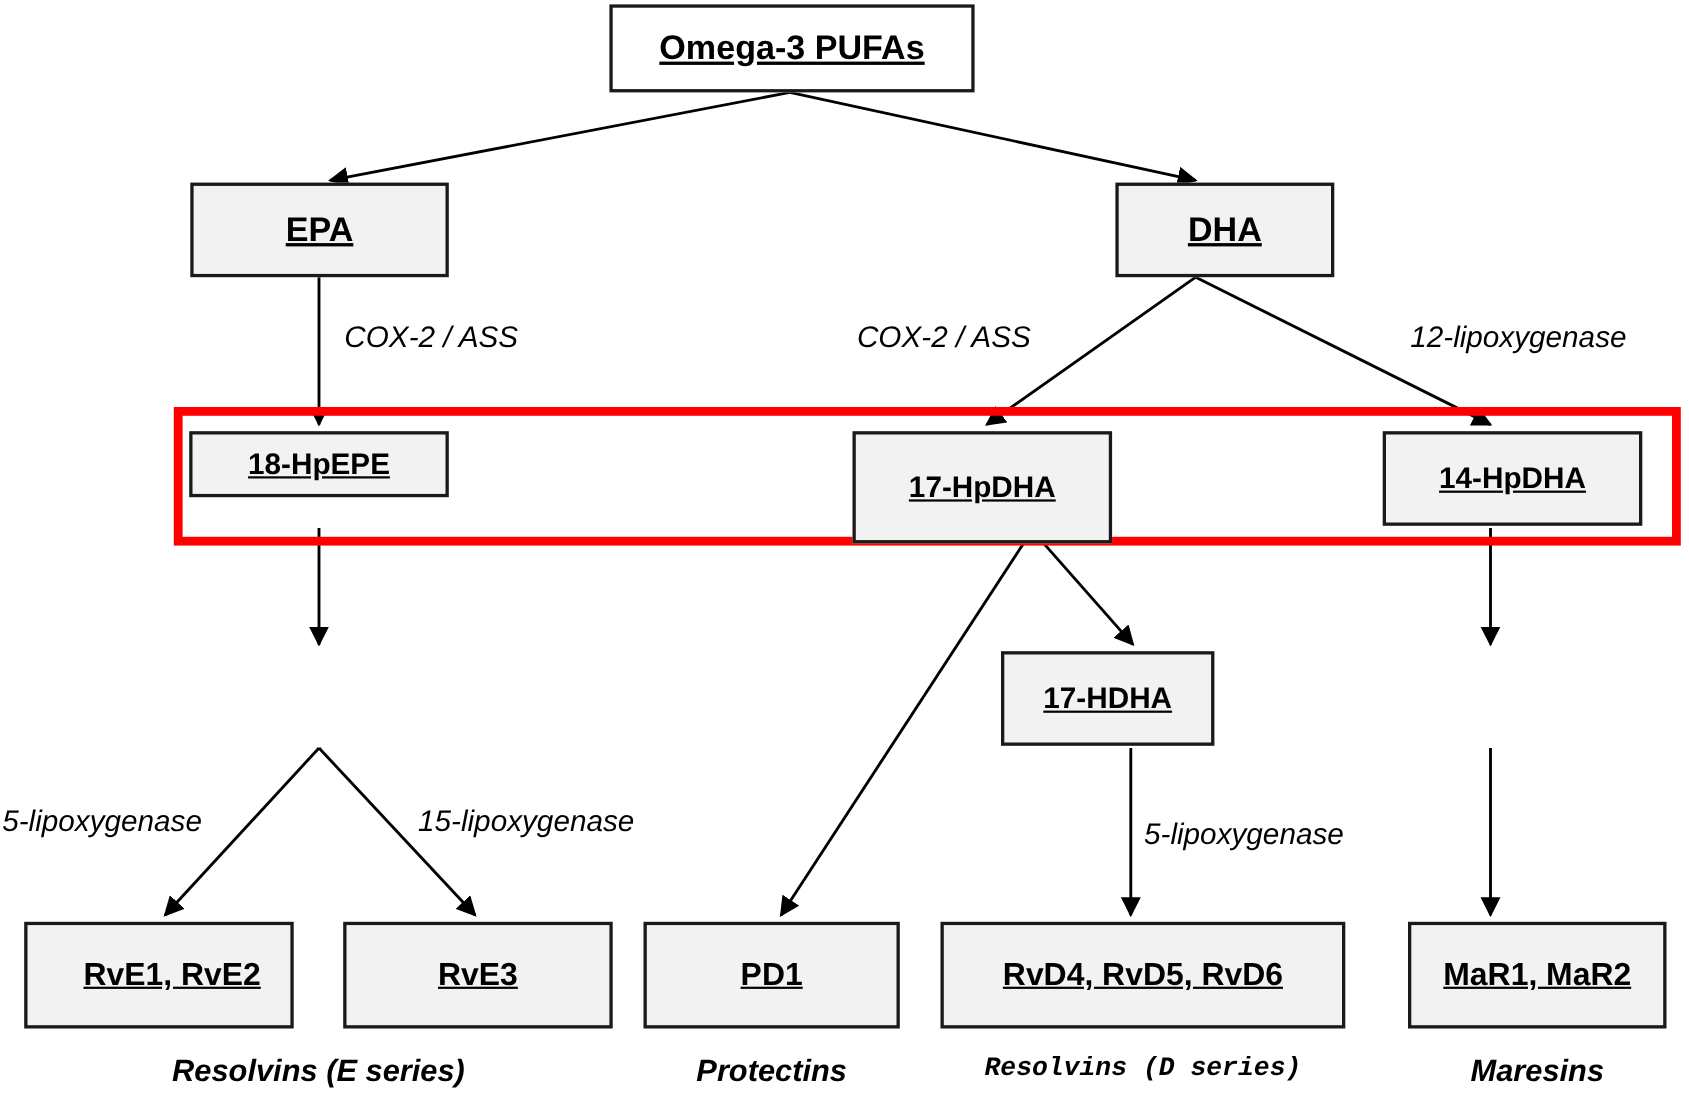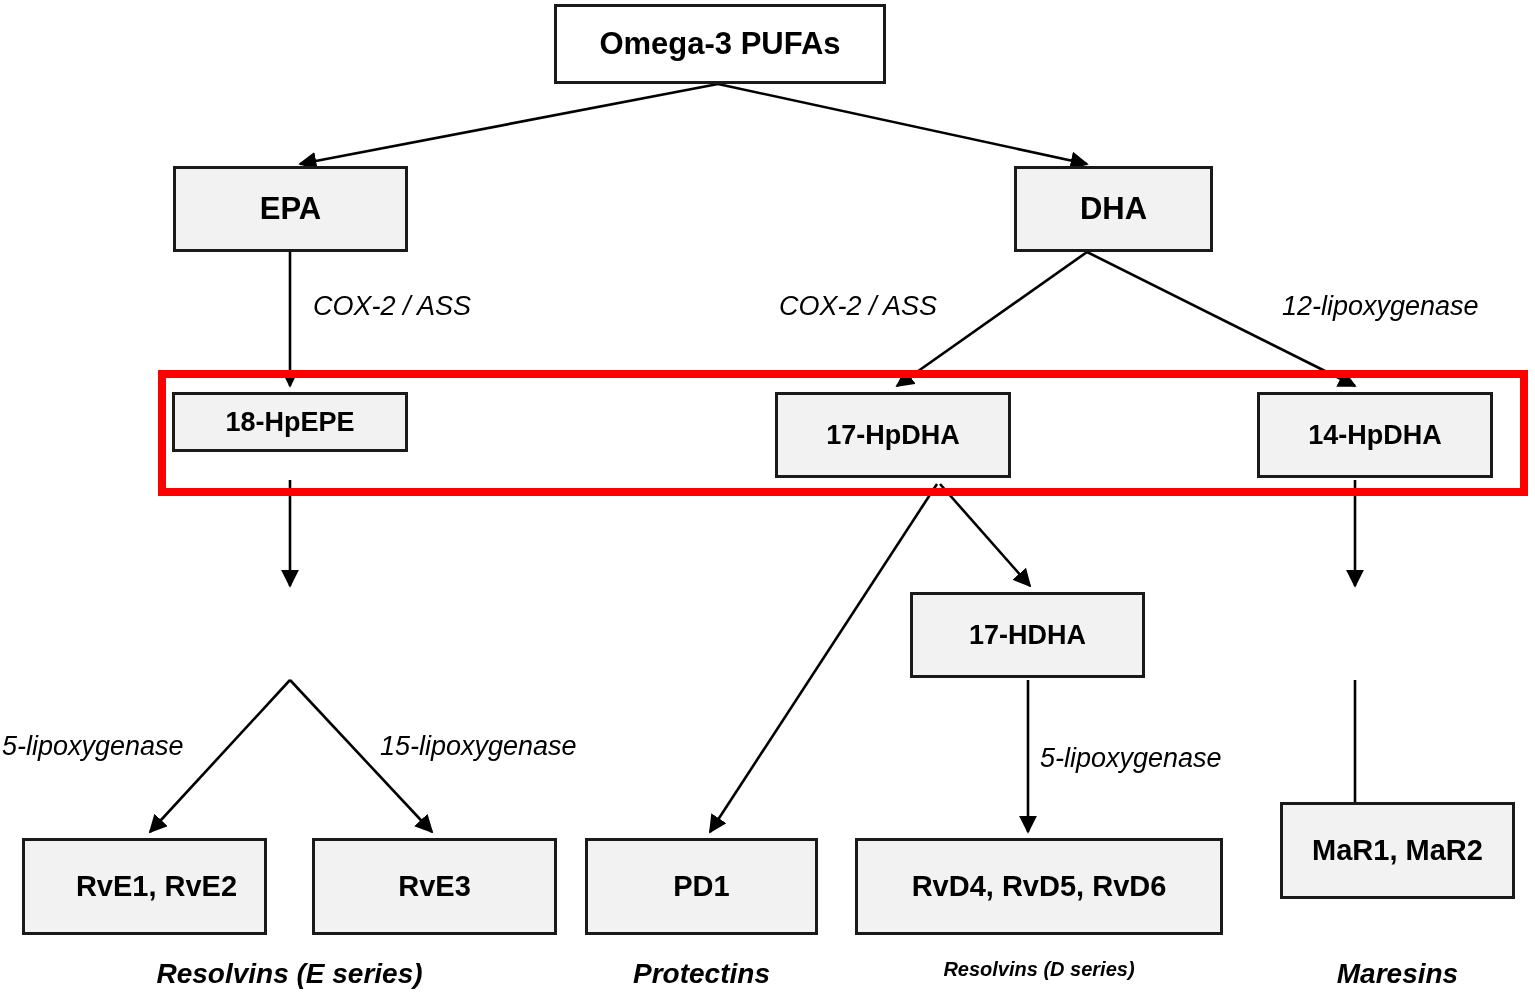--- a/index.html
+++ b/index.html
@@ -29,20 +29,21 @@
     border: 3px solid #1a1a1a;
     background: #f2f2f2;
     display: flex;
     align-items: center;
     justify-content: center;
     text-align: center;
     font-weight: bold;
     color: #000000;
     line-height: 1.22;
     z-index: 3;
+    text-decoration: underline;
   }
   .node.plain {
     background: #ffffff;
   }
   .node.dashed {
     border: 3px dashed #1a1a1a;
   }
   .enzyme {
     position: absolute;
     font-style: italic;
@@ -113,37 +114,37 @@
   <div class="node plain" style="left:554px; top:4px; width:332px; height:80px; font-size:31px;">Omega-3 PUFAs</div>
 
   <div class="node" style="left:173px; top:166px; width:235px; height:86px; font-size:31px;">EPA</div>
   <div class="node" style="left:1014px; top:166px; width:199px; height:86px; font-size:31px;">DHA</div>
 
   <div class="enzyme" style="left:313px; top:291px; font-size:27px;">COX-2 / ASS</div>
   <div class="enzyme" style="left:779px; top:291px; font-size:27px;">COX-2 / ASS</div>
   <div class="enzyme" style="left:1282px; top:291px; font-size:27px;">12-lipoxygenase</div>
 
   <div class="node" style="left:172px; top:392px; width:236px; height:60px; font-size:27px;">18-HpEPE</div>
-  <div class="node" style="left:775px; top:392px; width:236px; height:86px; font-size:27px;">17-HpDHA</div>
+  <div class="node" style="left:775px; top:392px; width:236px; height:102px; font-size:27px;">17-HpDHA</div>
   <div class="node" style="left:1237px; top:392px; width:236px; height:86px; font-size:27px;margin-left:20px;">14-HpDHA</div>
 
-  <div class="node" style="left:910px; top:592px; width:235px; height:86px; font-size:27px;">17-HDHA</div>
+  <div class="node" style="left:910px; top:592px; width:194px; height:86px; font-size:27px;">17-HDHA</div>
 
   <div class="enzyme" style="left:2px; top:731px; font-size:27px;">5-lipoxygenase</div>
   <div class="enzyme" style="left:380px; top:731px; font-size:27px;">15-lipoxygenase</div>
   <div class="enzyme" style="left:1040px; top:743px; font-size:27px;">5-lipoxygenase</div>
 
   <div class="node" style="left:22px; top:838px; width:245px; height:97px; font-size:29px;padding-left:24px;">RvE1, RvE2</div>
   <div class="node" style="left:312px; top:838px; width:245px; height:97px; font-size:29px;">RvE3</div>
   <div class="node" style="left:585px; top:838px; width:233px; height:97px; font-size:29px;">PD1</div>
 
   <div class="node" style="left:855px; top:838px; width:368px; height:97px; font-size:29px; flex-direction:column;">
     <span>RvD4, RvD5, RvD6</span>
   </div>
 
-  <div class="node" style="left:1280px; top:802px; width:235px; height:97px; font-size:29px;">MaR1, MaR2</div>
+  <div class="node" style="left:1280px; top:838px; width:235px; height:97px; font-size:29px;">MaR1, MaR2</div>
 
   <div class="family" style="left:22px; top:958px; width:535px; font-size:28px;">Resolvins (E series)</div>
   <div class="family" style="left:585px; top:958px; width:233px; font-size:28px;">Protectins</div>
-  <div class="family" style="left:855px; top:958px; width:368px; font-size:20px;">Resolvins (D series)</div>
+  <div class="family" style="left:855px; top:958px; width:368px; font-size:24px;font-family:Liberation Mono, monospace;">Resolvins (D series)</div>
   <div class="family" style="left:1280px; top:958px; width:235px; font-size:28px;">Maresins</div>
 
 </div>
 
 </body></html>

